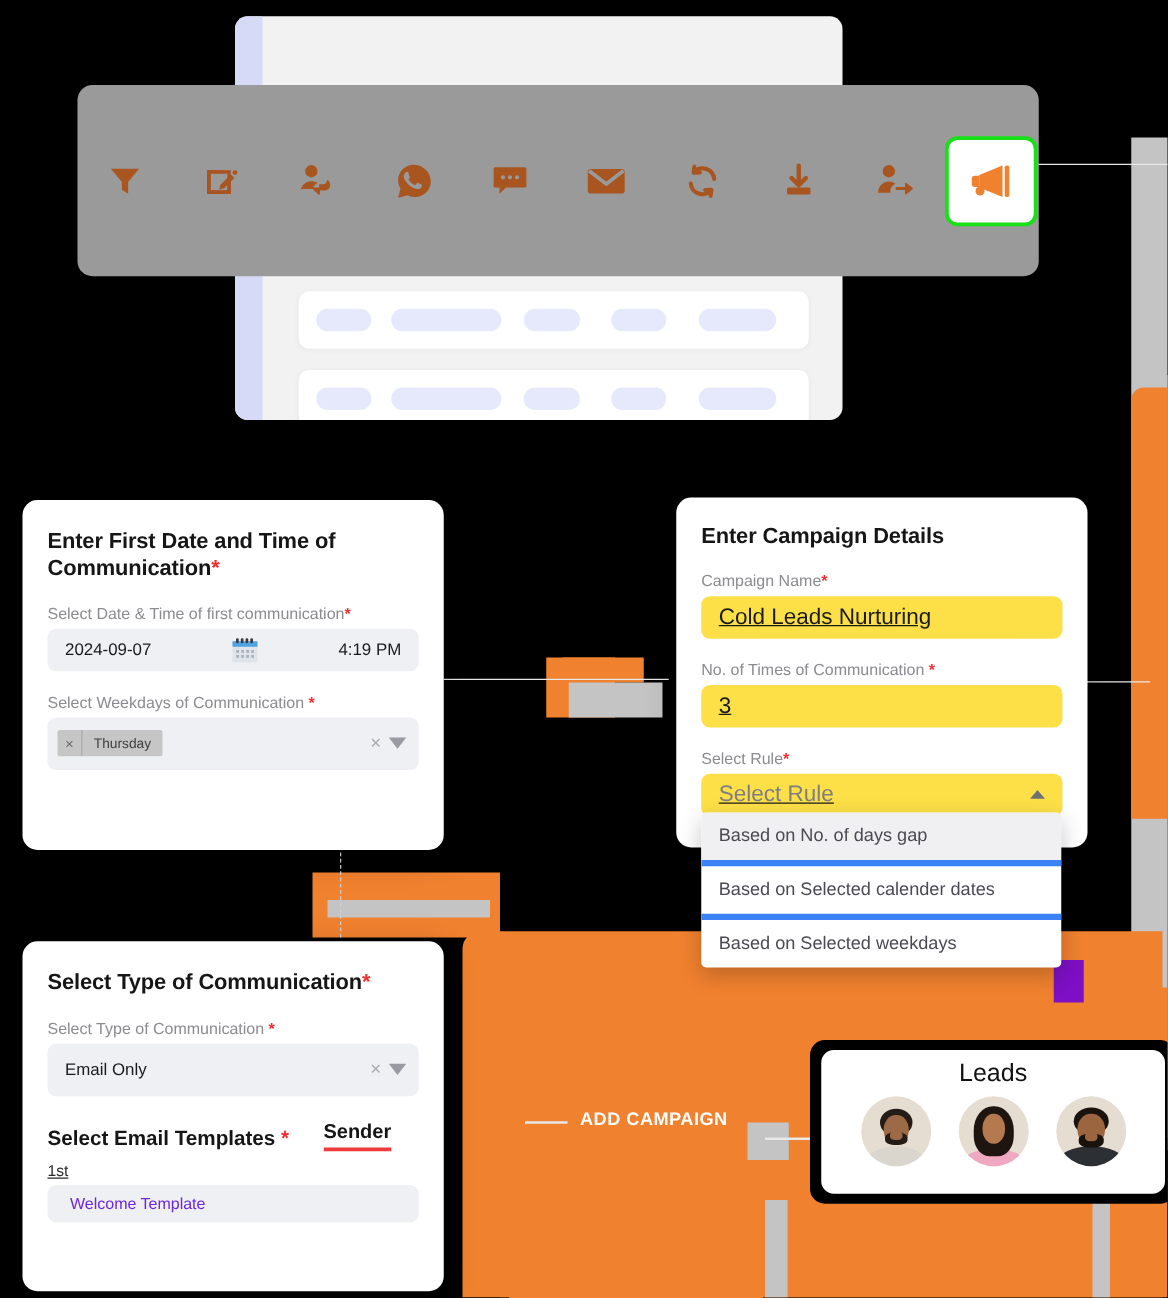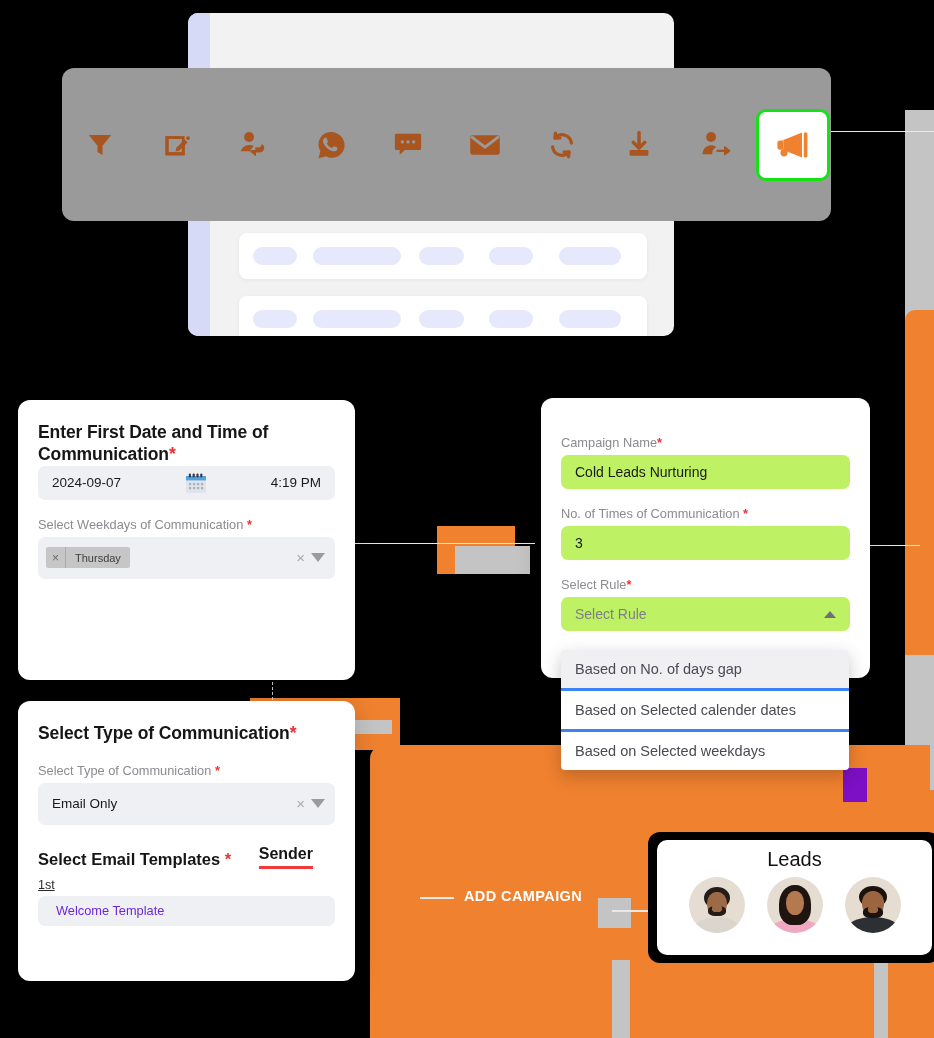--- a/index.html
+++ b/index.html
@@ -136,34 +136,34 @@
     display: flex; align-items: center; justify-content: center;
   }
 
   
   .card {
     position: absolute; background: #ffffff; border-radius: 12px;
     box-shadow: 0 6px 26px rgba(0,0,0,.18);
   }
   #card-first-date { left: 18px; top: 400px; width: 337px; height: 280px; padding: 22px 20px 0 20px; }
   #card-campaign   { left: 541px; top: 398px; width: 329px; height: 280px; padding: 20px 20px 0 20px; }
-  #card-comm-type  { left: 18px; top: 701px; width: 337px; height: 280px; padding: 22px 20px 0 20px; }
+  #card-comm-type  { left: 18px; top: 753px; width: 337px; height: 280px; padding: 22px 20px 0 20px; }
 
   .card-title {
     font-size: 17.5px; font-weight: bold; color: #161616;
     line-height: 1.25; letter-spacing: -.1px;
   }
   .req { color: #f03030; font-weight: bold; }
   .field-label {
     font-size: 12.8px; color: #8b8b90; margin-top: 17px; margin-bottom: 5px;
   }
   .input-box {
-    background: #bef264; border-radius: 7px; height: 34px;
+    background: #fde047; border-radius: 7px; height: 34px;
     display: flex; align-items: center; padding: 0 14px;
-    font-size: 14px; color: #1a1a1a;
+    font-size: 18px; color: #1a1a1a; text-decoration: underline;
   }
   .input-placeholder { color: #7e7e85; }
   .datetime-row {
     background: #eff0f3; border-radius: 7px; height: 34px;
     display: flex; align-items: center; justify-content: space-between;
     padding: 0 14px; font-size: 13.5px; color: #1a1a1a;
   }
   .cal-icon { width: 22px; height: 20px; position: relative; }
   .multiselect {
     background: #eff0f3; border-radius: 7px; height: 42px;
@@ -193,21 +193,21 @@
 
   
   .dropdown {
     position: absolute; left: 561px; top: 650px; width: 288px;
     background: #ffffff; border-radius: 4px;
     box-shadow: 0 6px 18px rgba(0,0,0,.22);
     overflow: hidden; z-index: 40;
   }
   .dd-opt {
     font-size: 14.5px; color: #4a4a52; padding: 11px 14px;
-    border-bottom: 3px solid #3b82f6;
+    border-bottom: 5px solid #3b82f6;
   }
   .dd-opt.hl { background: #f0f0f3; }
   .dd-opt:last-child { border-bottom: none; }
 
   
   .tpl-head {
     display: flex; align-items: flex-end; justify-content: space-between;
     margin-top: 20px;
   }
   .tpl-title { font-size: 16.5px; font-weight: bold; color: #161616; }
@@ -382,20 +382,21 @@
           <path d="M7 9.3H4.2A2.2 2.2 0 002 11.5v3.2a2.2 2.2 0 002.2 2.2H7z"></path>
           <circle cx="7.5" cy="19.5" r="3"></circle>
         </svg>
       </div>
     </div>
   </div>
 
   <div class="card" id="card-first-date">
     <div class="card-title"><span>Enter First Date and Time of Communication</span><span class="req">*</span></div>
 
+    <div class="field-label"><span>Select Date &amp; Time of first communication</span><span class="req">*</span></div>
 
     <div class="datetime-row">
       <span>2024-09-07</span>
       <span class="cal-icon">
         <svg width="22" height="21" viewBox="0 0 22 21">
           <rect x="1" y="3" width="20" height="17" rx="1.5" fill="#dfe3ea"></rect>
           <rect x="1" y="3" width="20" height="4.4" fill="#4fa3e3"></rect>
           <rect x="3.8" y="0.5" width="2.2" height="4" rx="1" fill="#3b3b42"></rect>
           <rect x="7.6" y="0.5" width="2.2" height="4" rx="1" fill="#3b3b42"></rect>
           <rect x="11.4" y="0.5" width="2.2" height="4" rx="1" fill="#3b3b42"></rect>
@@ -424,20 +425,21 @@
         <span class="chip-label">Thursday</span>
       </span>
       <span class="ms-actions">
         <span class="ms-x">×</span>
         <span class="caret-down"></span>
       </span>
     </div>
   </div>
 
   <div class="card" id="card-campaign">
+    <div class="card-title">Enter Campaign Details</div>
 
     <div class="field-label"><span>Campaign Name</span><span class="req">*</span></div>
     <div class="input-box">Cold Leads Nurturing</div>
 
     <div class="field-label"><span>No. of Times of Communication</span>
         <span class="req">*</span></div>
     <div class="input-box">3</div>
 
     <div class="field-label"><span>Select Rule</span><span class="req">*</span></div>
     <div class="input-box" style="justify-content:space-between;">

